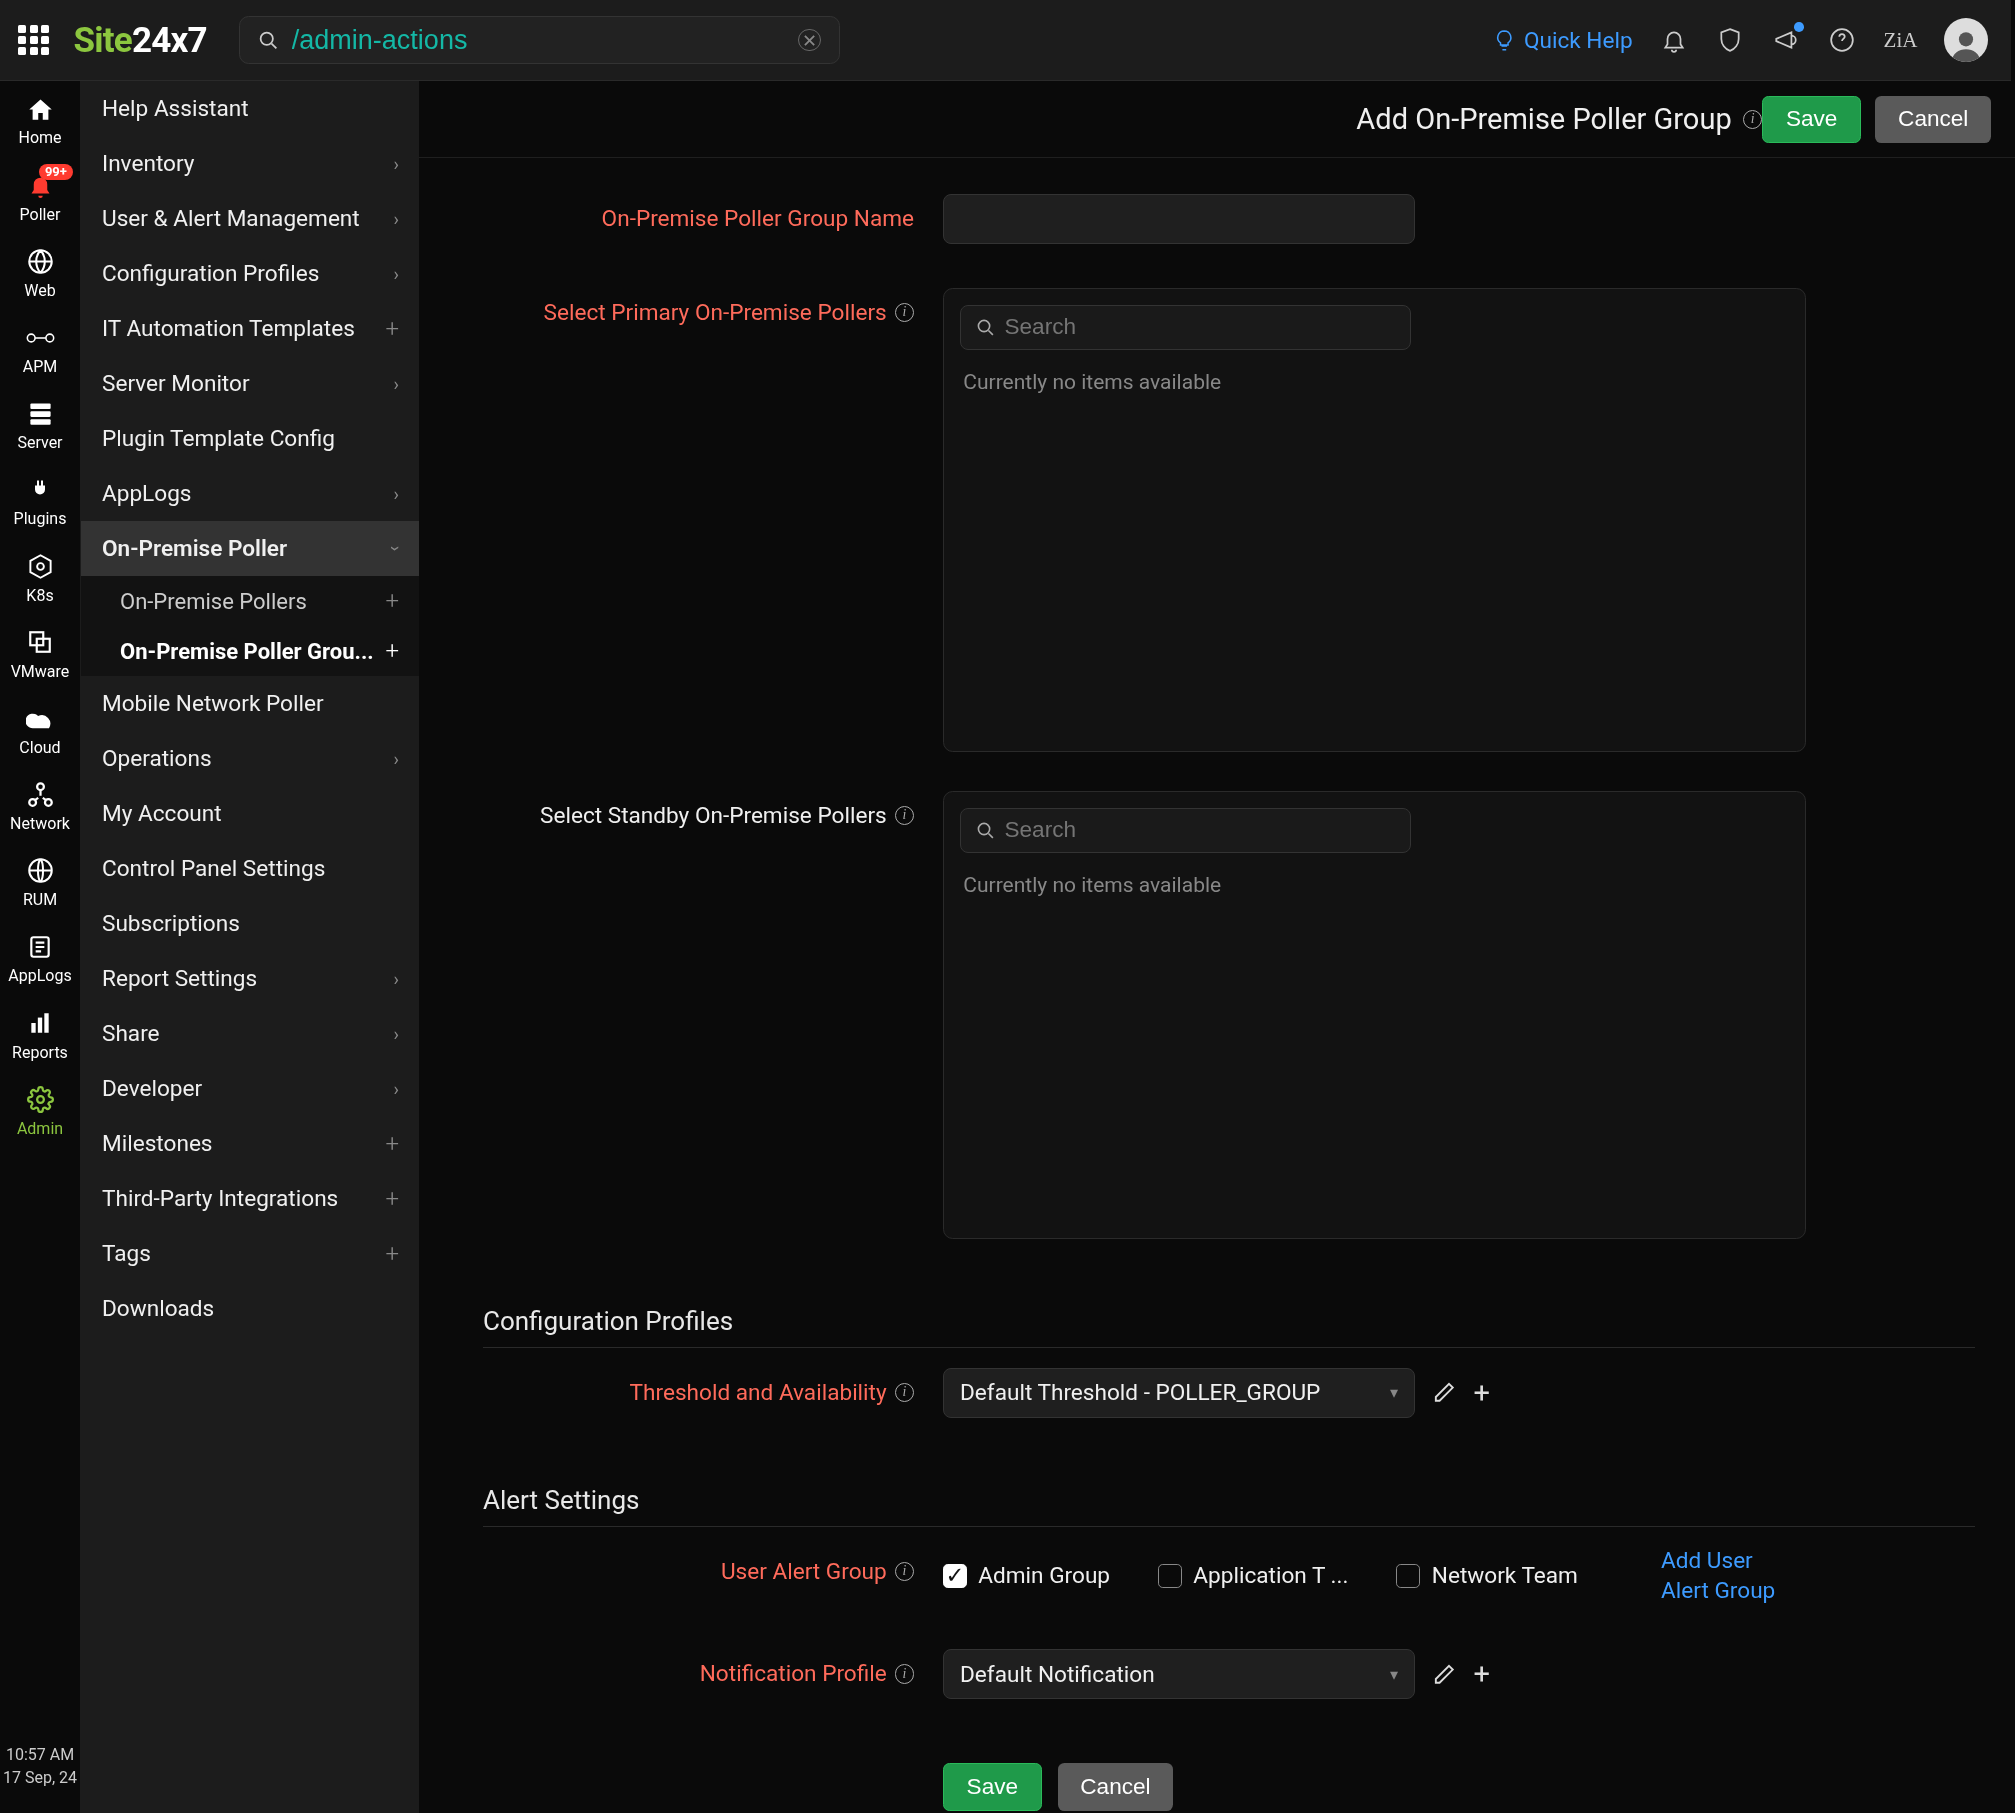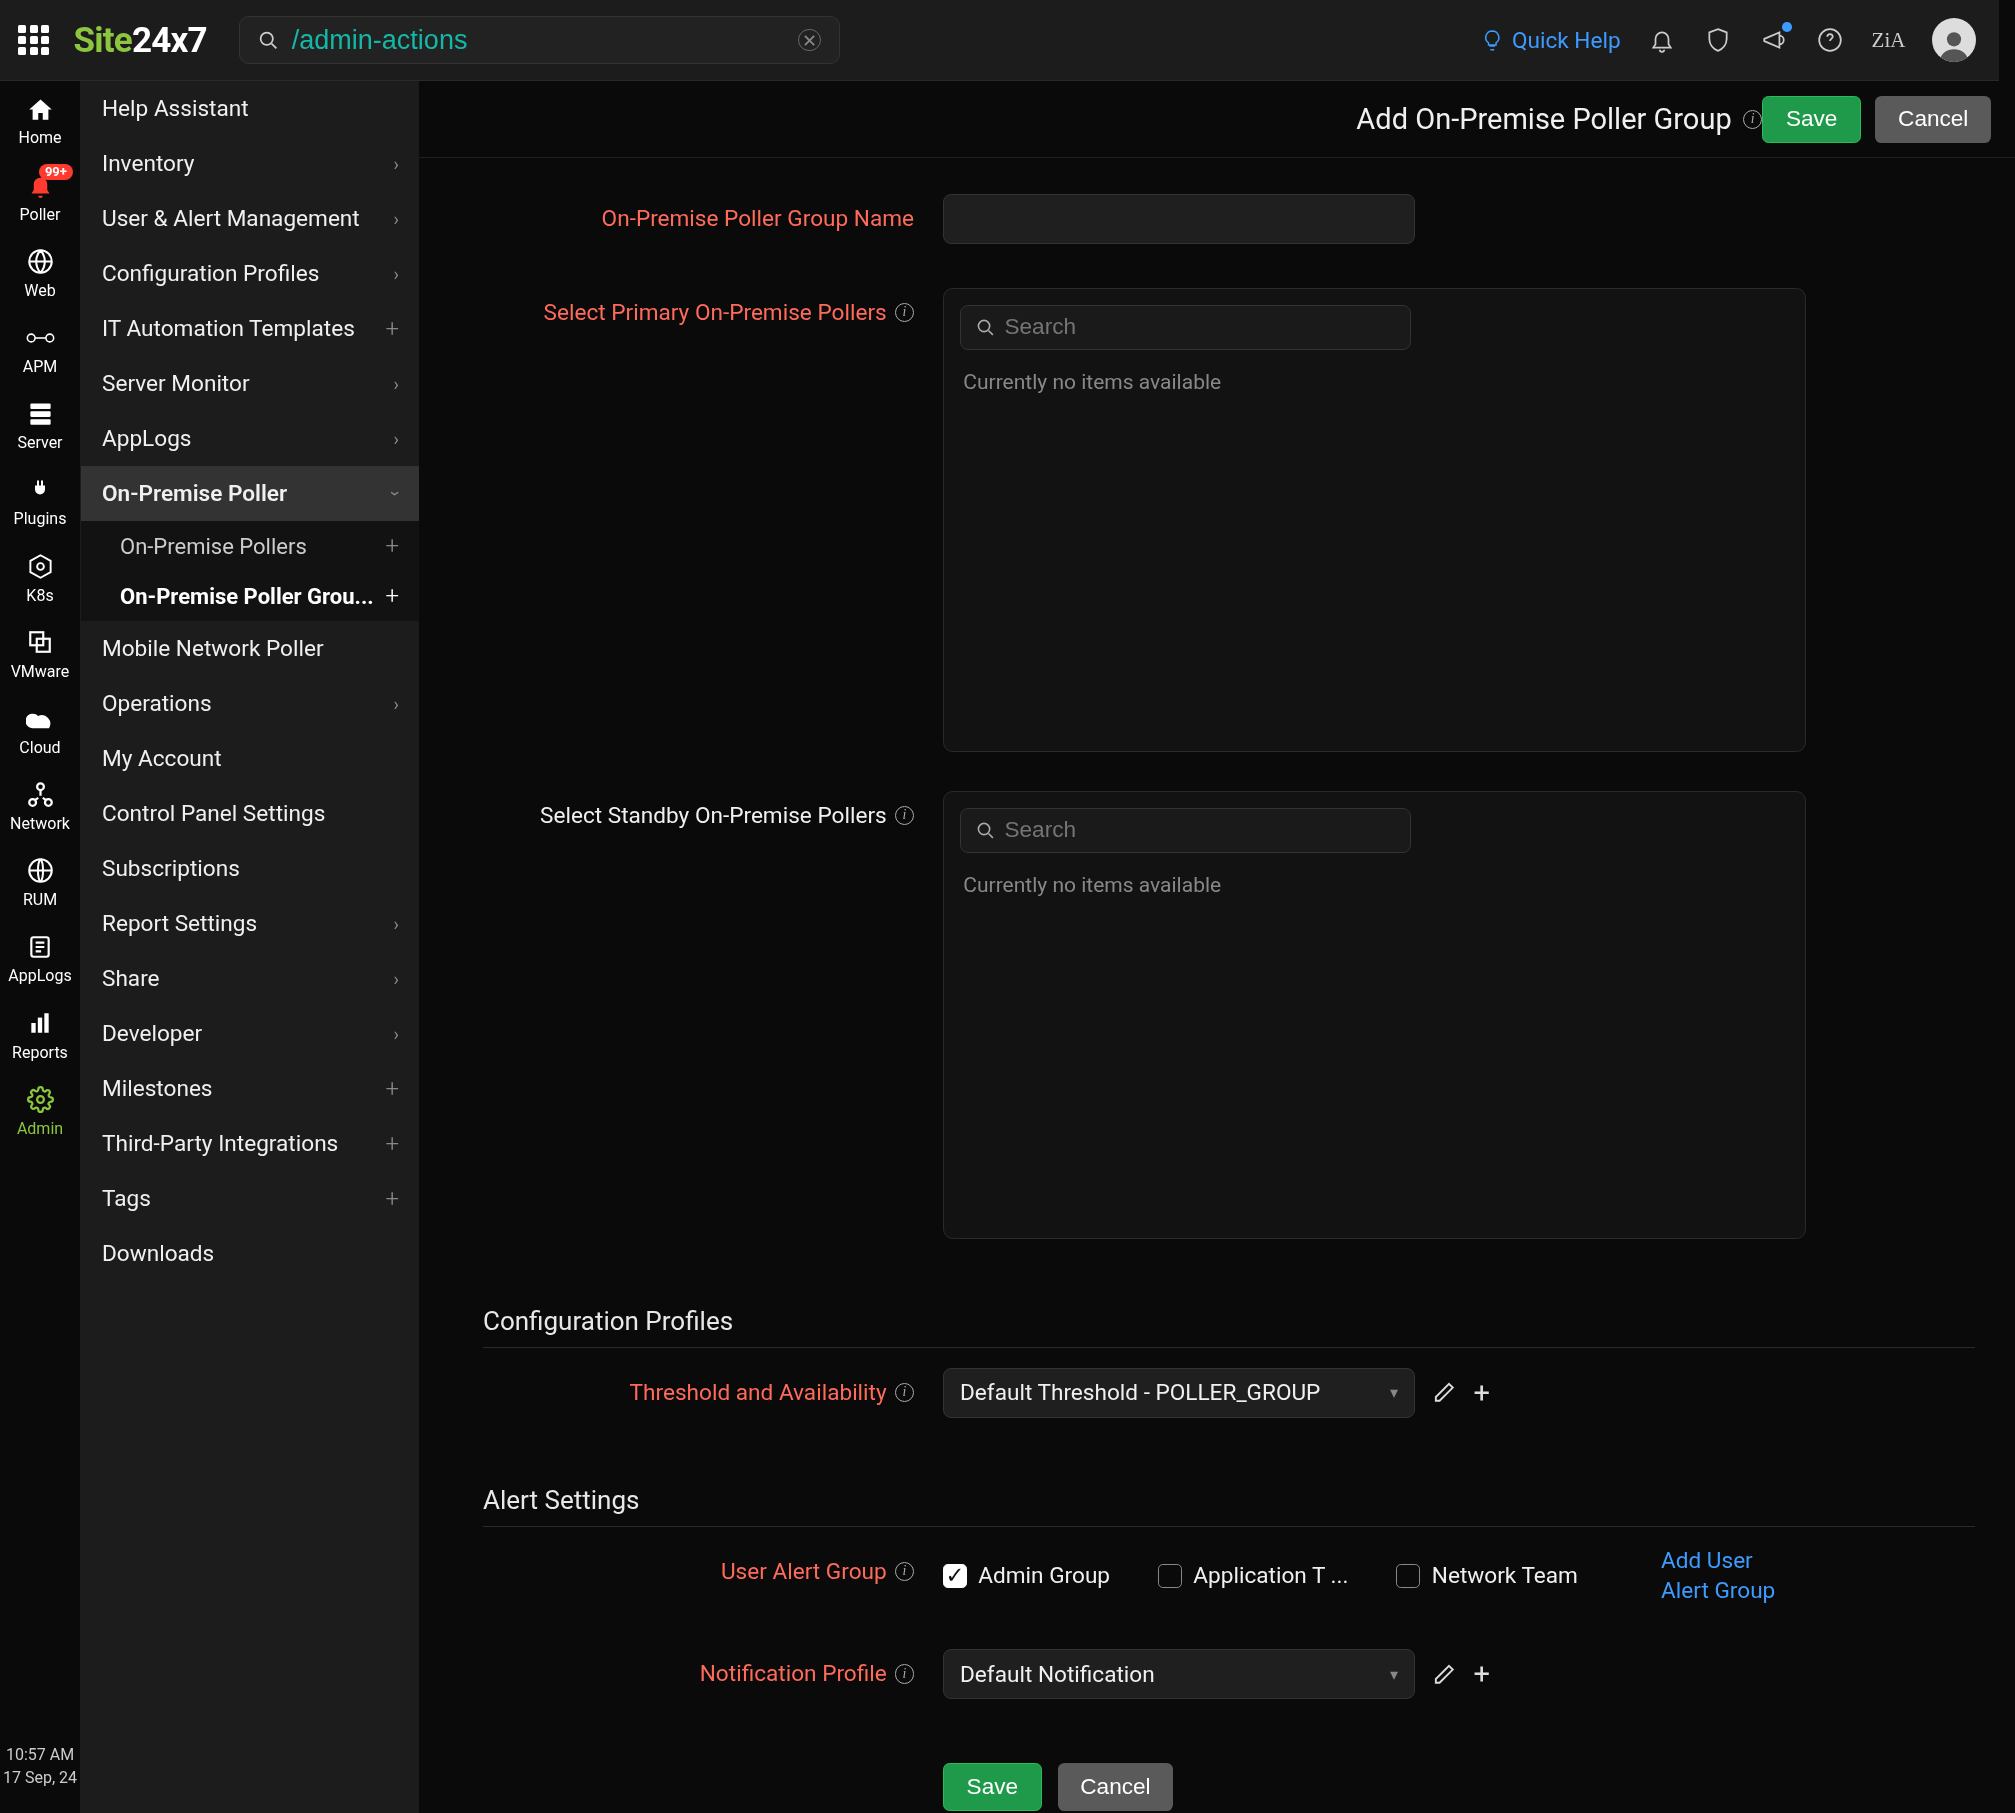--- a/index.html
+++ b/index.html
@@ -1,20 +1,20 @@
 <!DOCTYPE html>
 <html style="font-size:13px"><head>
 <meta charset="utf-8">
 <style>
   * { box-sizing: border-box; margin:0; padding:0; }
   html,body { width:2015px; height:1814px; background:#0a0a0a; font-family:-apple-system,BlinkMacSystemFont,"Segoe UI",Roboto,sans-serif; color:#f0f0f0; overflow:hidden; }
   body { font-size:22.6px; }
 
   
-  .topbar { position:absolute; top:0; left:0; right:16px; height:81px; background:#1c1c1c; display:flex; align-items:center; padding:0 22.6px 0 16px; border-bottom:0.8px solid #2a2a2a; }
+  .topbar { position:absolute; top:0; left:0; right:4px; height:81px; background:#1c1c1c; display:flex; align-items:center; padding:0 22.6px 0 16px; border-bottom:0.8px solid #2a2a2a; }
   .apps-grid-icon { width:35px; height:35px; display:flex; flex-wrap:wrap; gap:3.2px; align-content:center; justify-content:center; }
   .apps-grid-icon span { width:8px; height:8px; background:#fff; border-radius:1.6px; }
   .logo { margin-left:22.6px; font-size:35px; font-weight:700; letter-spacing:-0.8px; }
   .logo .g { color:#8cc63f; }
   .logo .w { color:#fff; }
   .searchbar { margin-left:32px; width:601px; height:48px; background:#222; border:0.8px solid #333; border-radius:9.7px; display:flex; align-items:center; padding:0 18px; }
   .searchbar .mag { color:#ccc; margin-right:13px; }
   .searchbar input { flex:1; background:transparent; border:none; outline:none; color:#14b8a6; font-size:27px; }
   .searchbar .clr { color:#888; font-size:18px; border:0.8px solid #666; border-radius:50%; width:22.6px; height:22.6px; display:flex; align-items:center; justify-content:center; }
   .topbar-right { margin-left:auto; display:flex; align-items:center; gap:27px; }
@@ -303,20 +303,23 @@
       <span>Configuration Profiles</span>
       <span class="chev">›</span>
     </div>
   <div class="side-item">
       <span>IT Automation Templates</span>
       <span class="plus">+</span>
     </div>
   <div class="side-item">
       <span>Server Monitor</span>
       <span class="chev">›</span>
+    </div>
+  <div class="side-item">
+      <span>Plugin Template Config</span>
     </div>
   <div class="side-item">
       <span>AppLogs</span>
       <span class="chev">›</span>
     </div>
   <div class="side-item bold open">
       <span>On-Premise Poller</span>
       <span class="chev" style="transform:rotate(90deg);">›</span>
     </div>
   <div class="side-sub">

